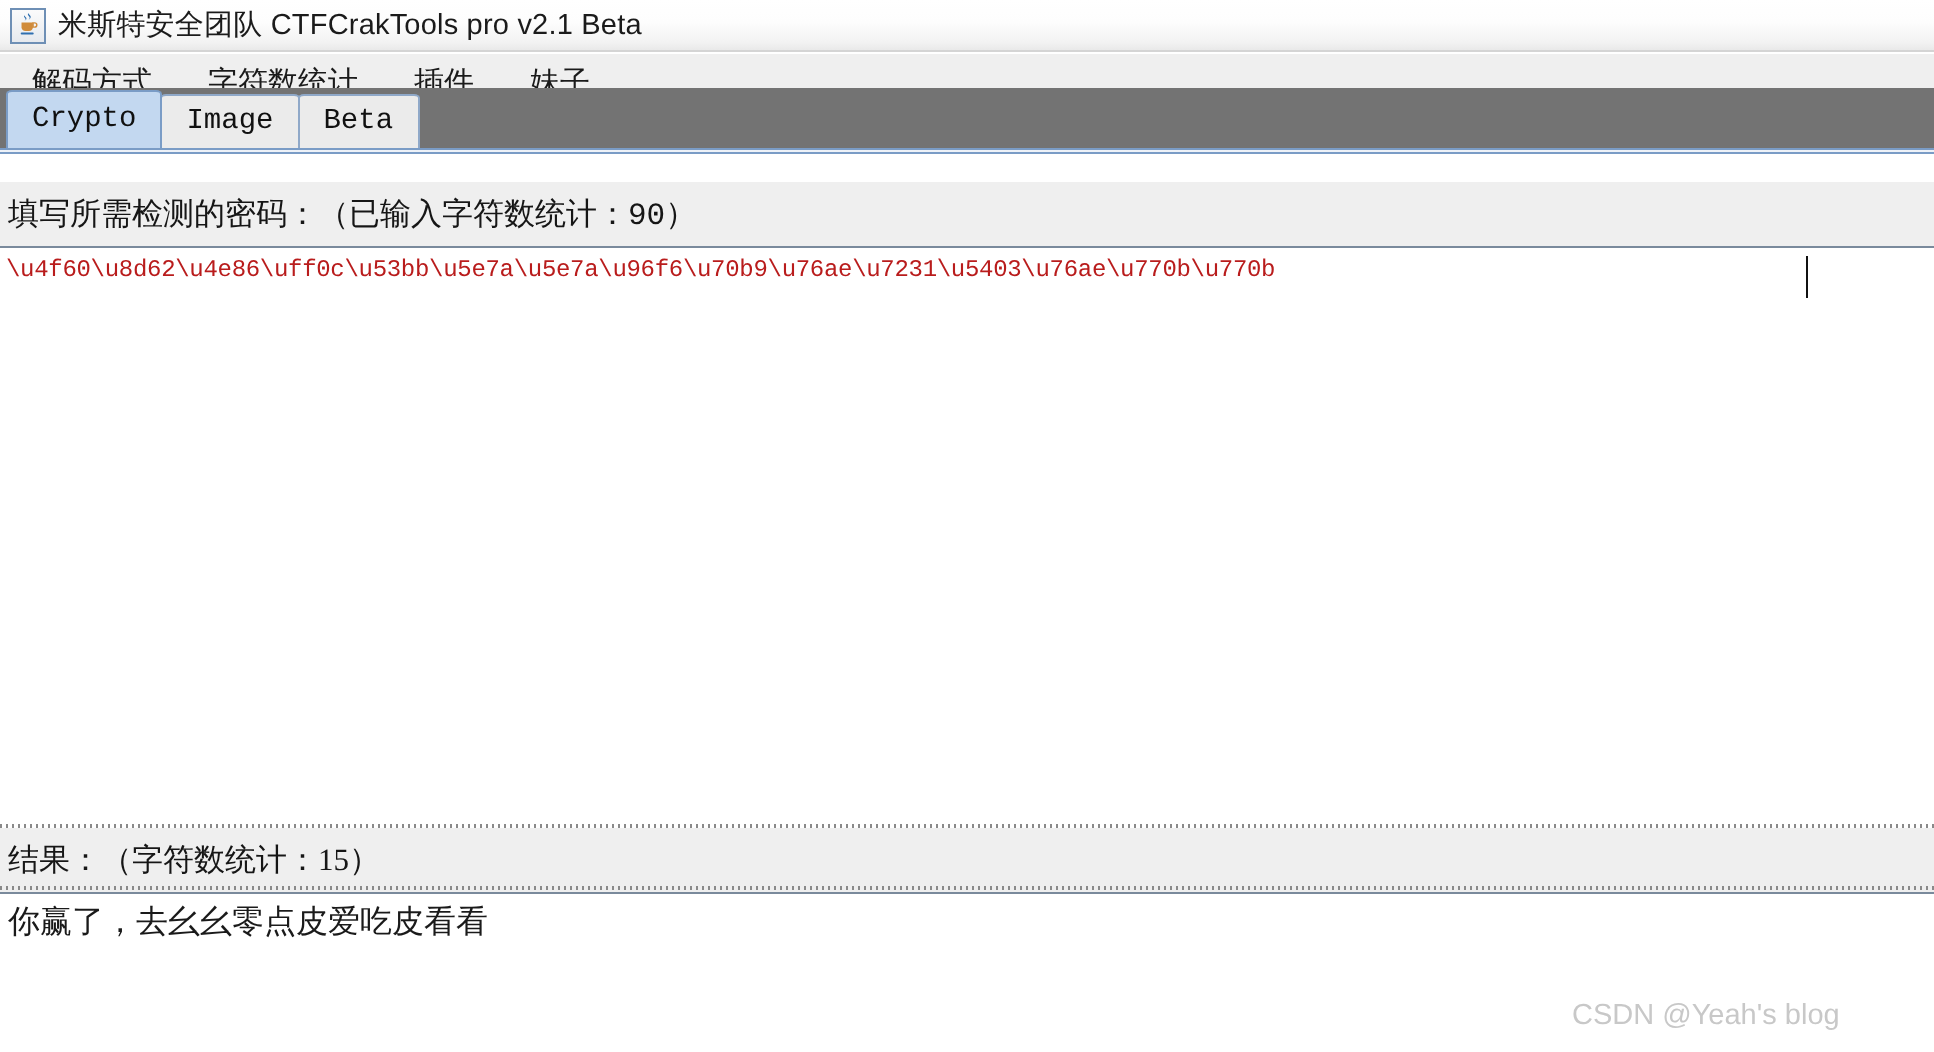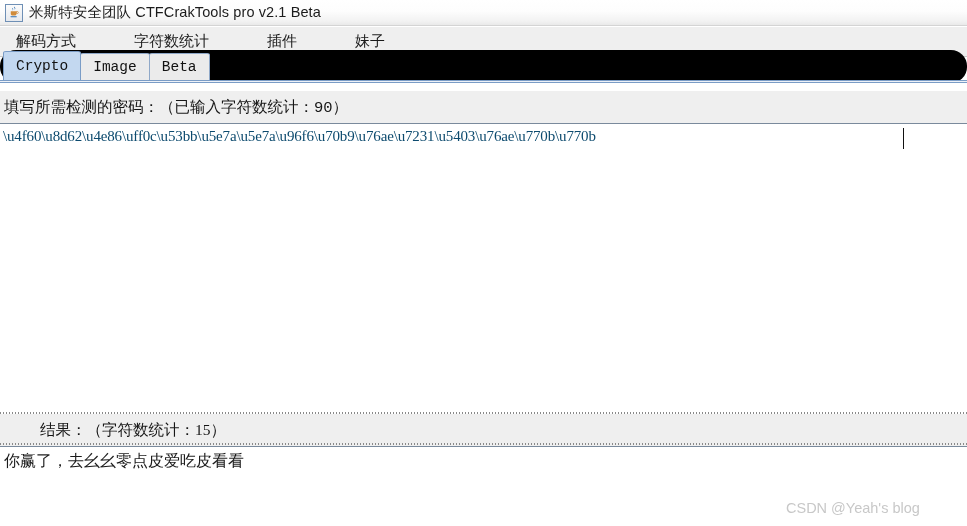--- a/index.html
+++ b/index.html
@@ -52,40 +52,38 @@
   .menubar {
     position: absolute;
     left: 0; top: 27px;
     width: 967px;
     height: 30px;
     background: #efefef;
     border-bottom: 1px solid #c8c8c8;
     display: flex;
     align-items: center;
     box-sizing: border-box;
-    gap: 30px;
   }
   .menu-item {
     font-size: 15px;
     color: #1a1a1a;
     padding: 2px 14px;
     white-space: nowrap;
     font-family: "Liberation Serif", serif;
   }
   .menu-item:first-child { margin-left: 2px; }
 
   
   .tabstrip {
     position: absolute;
-    left: 0; top: 50px;
+    left: 0; top: 44px;
     width: 967px;
     height: 33px;
-    background: #000000;
-    box-sizing: border-box;
-    border-radius: 16px;
+    background: #737373;
+    box-sizing: border-box;
   }
   .tabstrip-underline {
     position: absolute;
     left: 0;
     bottom: 0;
     width: 967px;
     height: 3px;
     border-top: 1px solid #7a9cc6;
     border-bottom: 1px solid #7a9cc6;
     background: #eef2f8;
@@ -151,23 +149,23 @@
     width: 967px;
     height: 286px;
     background: #ffffff;
     box-sizing: border-box;
     overflow: hidden;
   }
   .input-text {
     position: absolute;
     left: 3px;
     top: 3px;
-    font-family: Liberation Serif, serif;
-    font-size: 15px;
-    color: #0c4a6e;
+    font-family: Liberation Mono, monospace;
+    font-size: 12px;
+    color: #b91c1c;
     white-space: nowrap;
     letter-spacing: -0.15px;
   }
   .caret {
     position: absolute;
     left: 903px;
     top: 128px;
     width: 1px;
     height: 21px;
     background: #111111;
@@ -191,21 +189,20 @@
   
   .result-label-strip {
     position: absolute;
     left: 0; top: 414px;
     width: 967px;
     height: 32px;
     background: #efefef;
     display: flex;
     align-items: center;
     box-sizing: border-box;
-    padding-left: 36px;
   }
   .result-label {
     font-family: "Liberation Serif", serif;
     font-size: 15.5px;
     color: #161616;
     margin-left: 4px;
     white-space: nowrap;
   }
   .result-divider {
     position: absolute;

